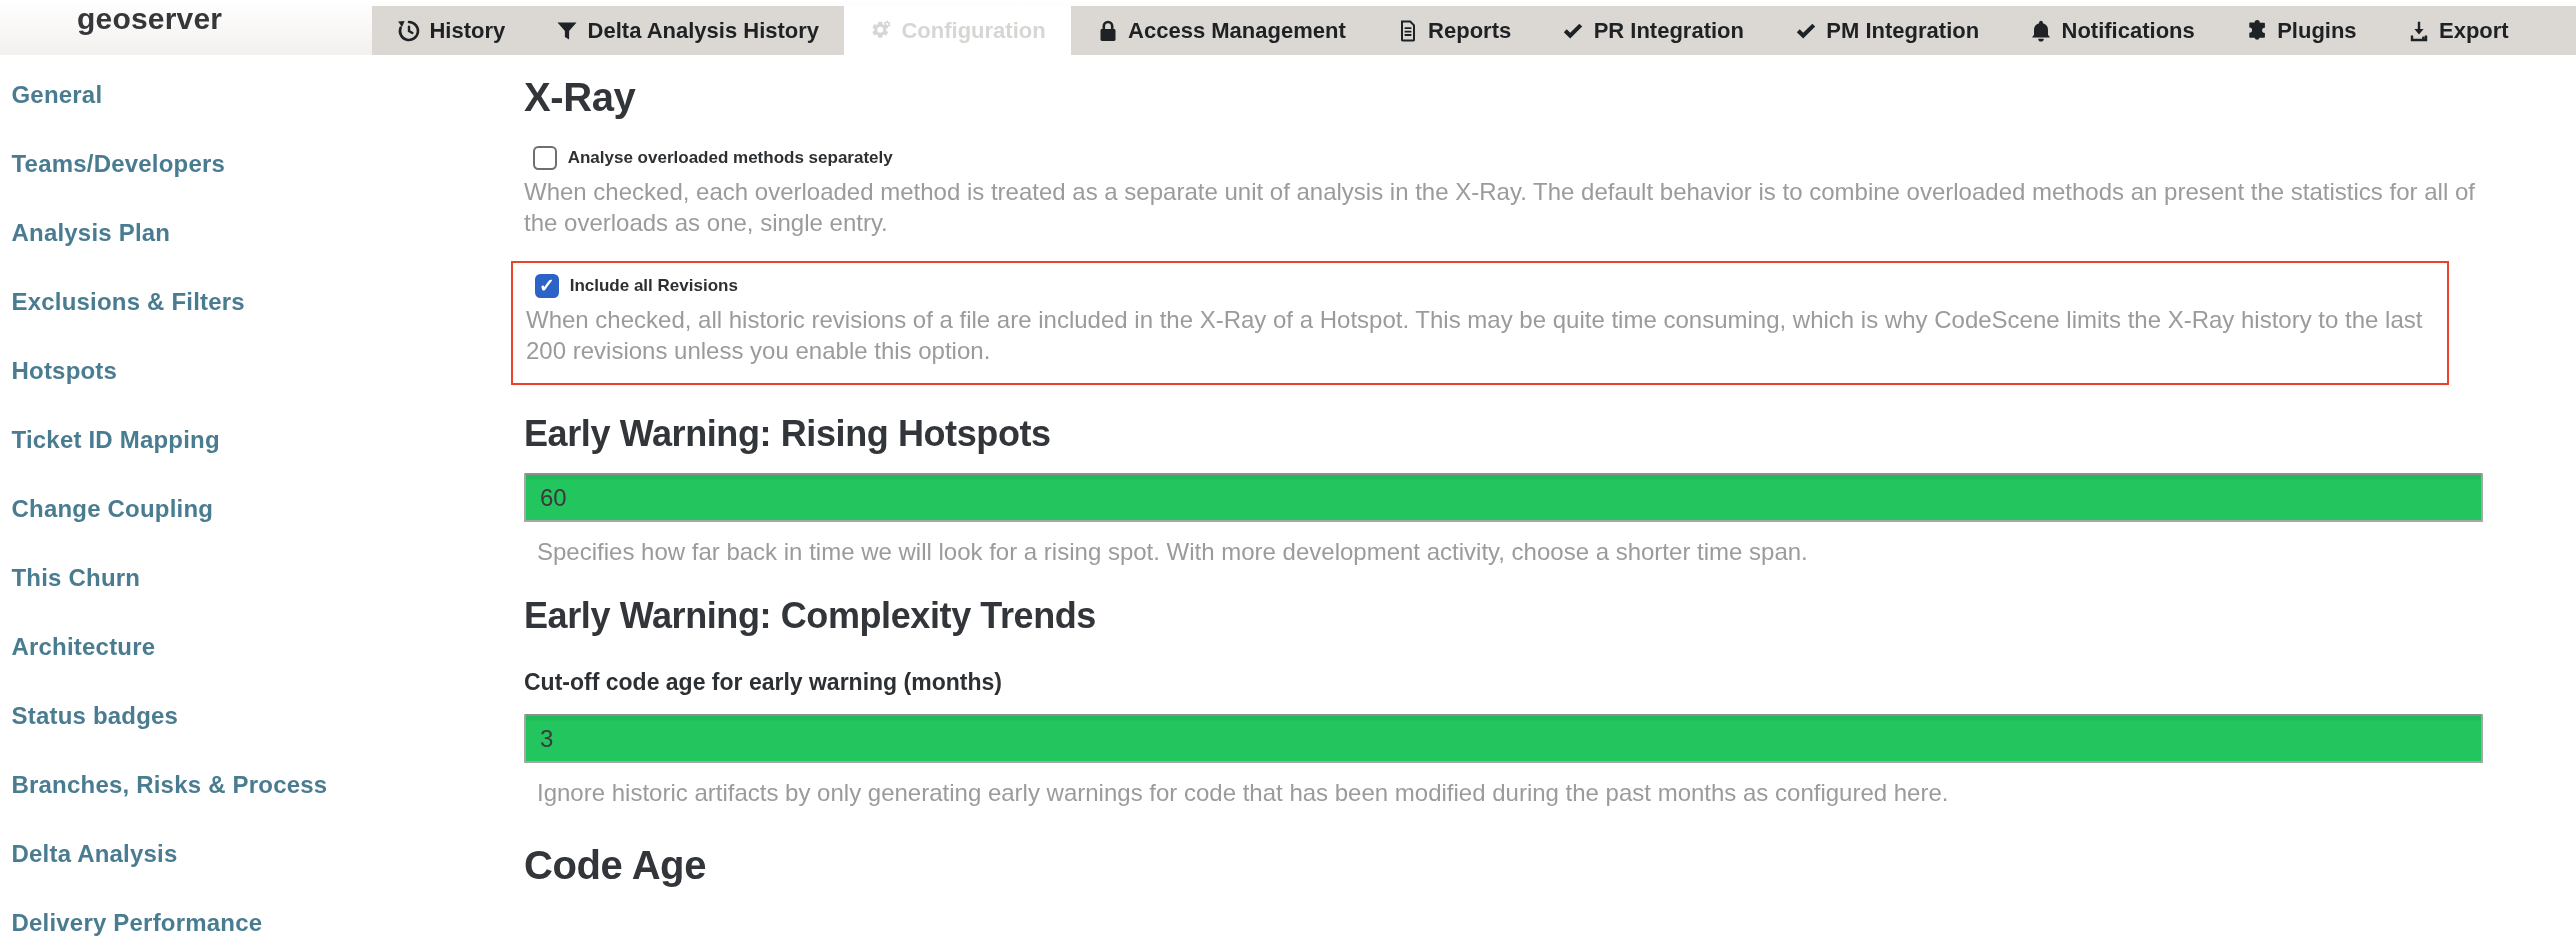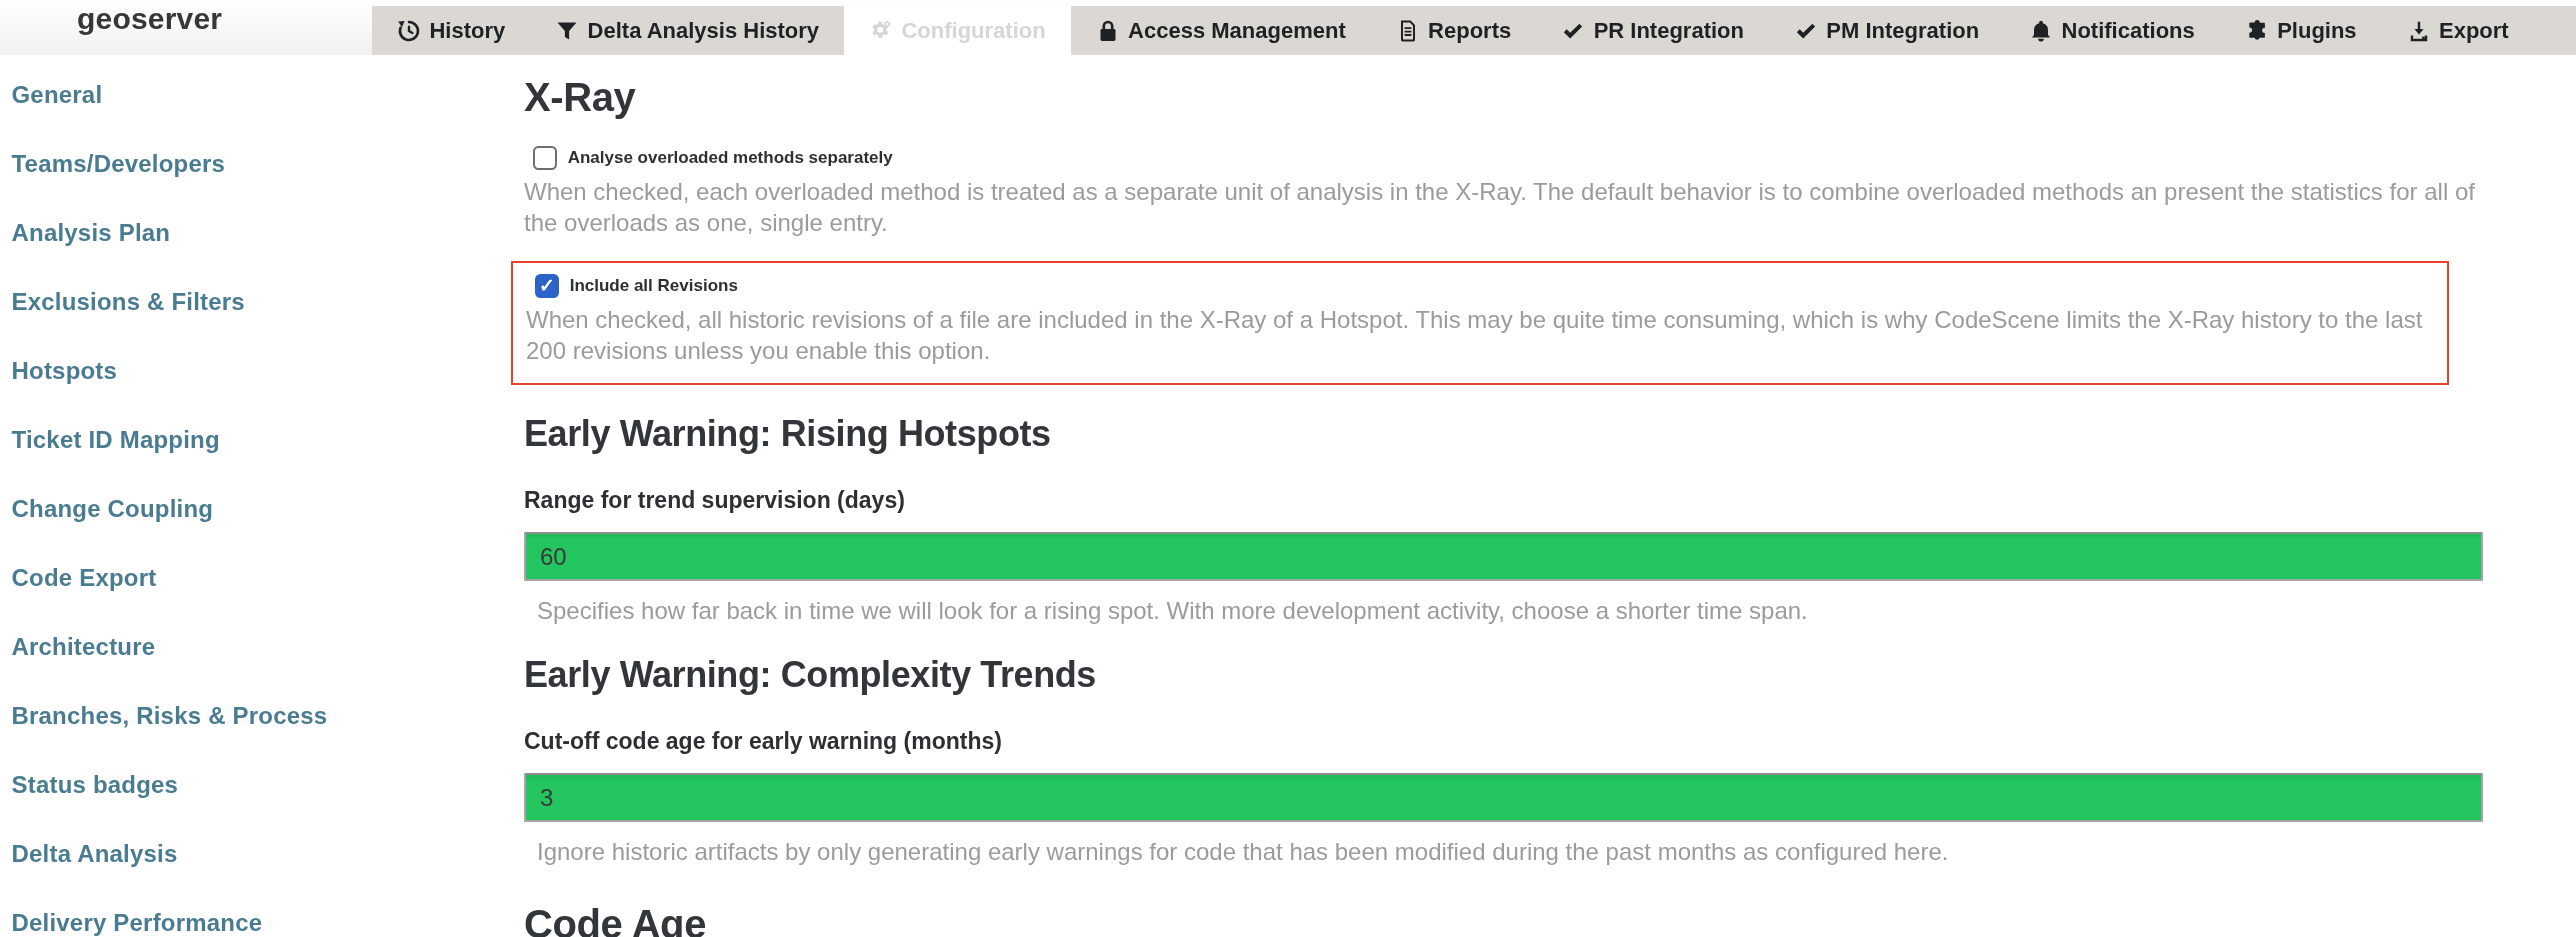--- a/index.html
+++ b/index.html
@@ -144,24 +144,24 @@
 </div>
 
 <nav class="sidebar" id="sidebar">
     <a class="side-item" href="#">General</a>
     <a class="side-item" href="#">Teams/Developers</a>
     <a class="side-item" href="#">Analysis Plan</a>
     <a class="side-item" href="#">Exclusions &amp; Filters</a>
     <a class="side-item" href="#">Hotspots</a>
     <a class="side-item" href="#">Ticket ID Mapping</a>
     <a class="side-item" href="#">Change Coupling</a>
-    <a class="side-item" href="#">Code Export</a>
+    <a class="side-item" href="#">This Churn</a>
     <a class="side-item" href="#">Architecture</a>
+    <a class="side-item" href="#">Status badges</a>
     <a class="side-item" href="#">Branches, Risks &amp; Process</a>
-    <a class="side-item" href="#">Status badges</a>
     <a class="side-item" href="#">Delta Analysis</a>
     <a class="side-item" href="#">Delivery Performance</a>
   </nav>
 
 <main class="main">
 
   <h1>X-Ray</h1>
 
   <div class="cb-row">
     <span class="cbx"></span>
@@ -171,21 +171,20 @@
 
   <div class="highlight-box">
     <div class="cb-row">
       <span class="cbx checked"></span>
       <span>Include all Revisions</span>
     </div>
     <p class="help">When checked, all historic revisions of a file are included in the X-Ray of a Hotspot. This may be quite time consuming, which is why CodeScene limits the X-Ray history to the last 200 revisions unless you enable this option.</p>
   </div>
 
   <h2>Early Warning: Rising Hotspots</h2>
-  <div class="field-label">Range for trend supervision (days)</div>
   <input class="text-input" type="text" value="60" style="">
   <p class="help input-help">Specifies how far back in time we will look for a rising spot. With more development activity, choose a shorter time span.</p>
 
   <h2>Early Warning: Complexity Trends</h2>
   <div class="field-label">Cut-off code age for early warning (months)</div>
   <input class="text-input" type="text" value="3" style="">
   <p class="help input-help">Ignore historic artifacts by only generating early warnings for code that has been modified during the past months as configured here.</p>
 
   <h1 style="margin-top:35px;">Code Age</h1>
 

